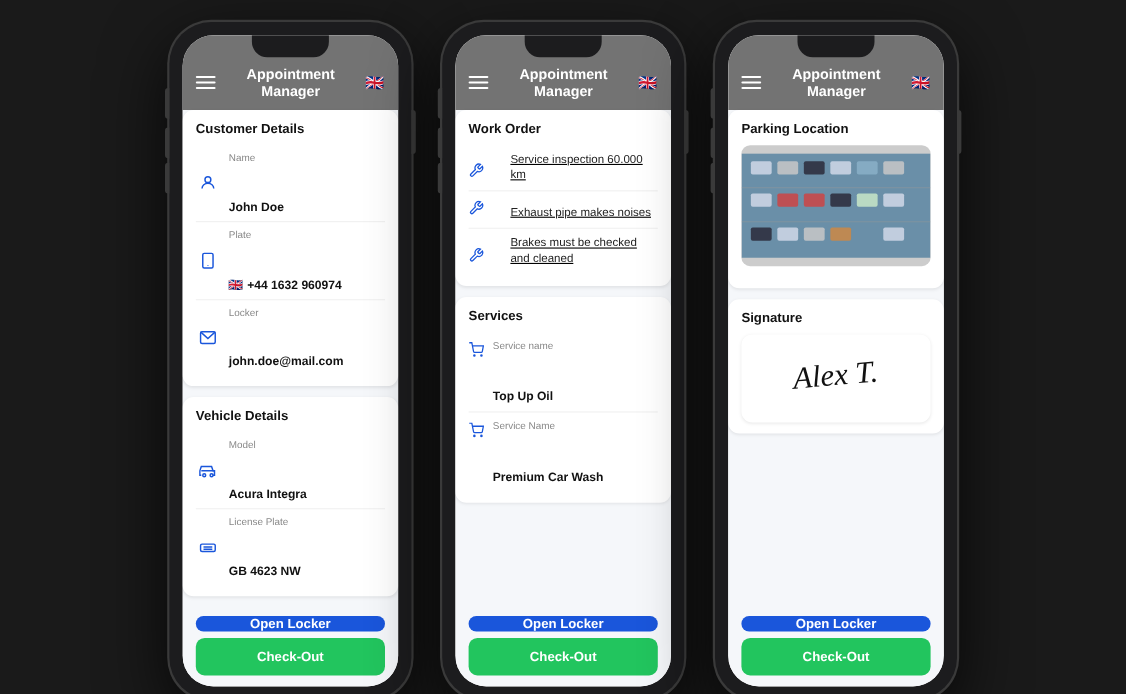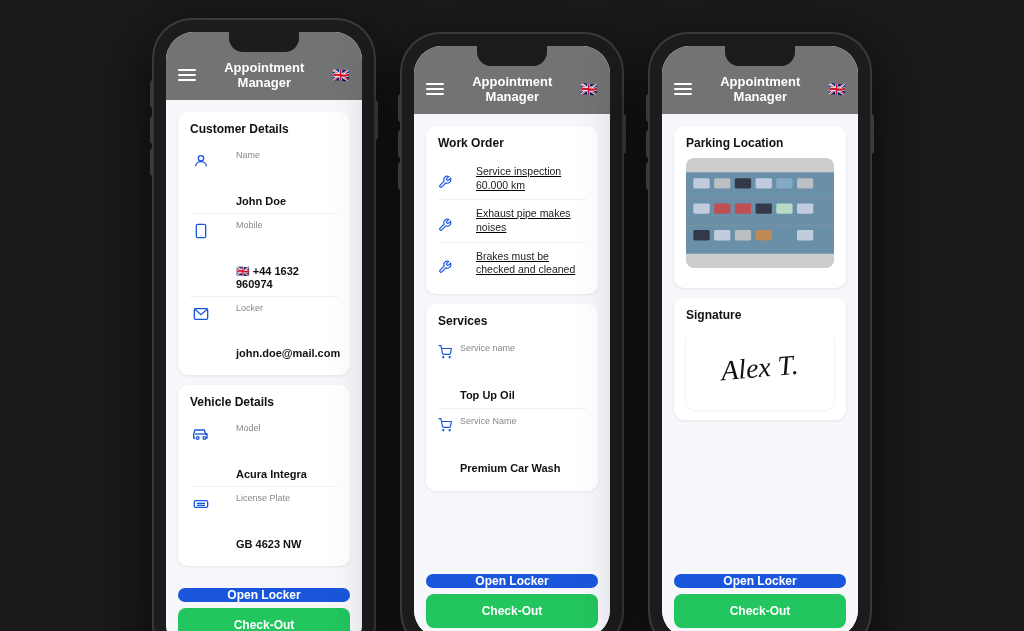--- a/index.html
+++ b/index.html
@@ -70,43 +70,42 @@
       font-size: 13px;
       font-weight: 700;
       text-align: center;
       flex: 1;
     }
     .flag-icon {
       font-size: 14px;
     }
     
     .content {
-      padding: 12px;
       background: #f5f7fa;
       min-height: 460px;
     }
     
     .card {
       background: white;
       border-radius: 10px;
       padding: 10px 12px;
       margin-bottom: 10px;
       box-shadow: 0 1px 3px rgba(0,0,0,0.08);
     }
     .section-title {
       font-size: 12px;
       font-weight: 700;
       color: #111;
       margin-bottom: 8px;
     }
     
     .info-row {
       display: flex;
-      align-items: flex-start;
-      gap: 24px;
+      align-items: center;
+      gap: 8px;
       padding: 6px 0;
       border-bottom: 1px solid #f0f0f0;
     }
     .info-row:last-child { border-bottom: none; }
     .info-icon {
       width: 22px;
       height: 22px;
       display: flex;
       align-items: center;
       justify-content: center;
@@ -292,21 +291,21 @@
             </div>
           </div>
           <div class="info-row">
             <div class="info-icon">
               <svg width="16" height="16" viewBox="0 0 24 24" fill="none" stroke="#1a56db" stroke-width="2">
                   <rect x="5" y="2" width="14" height="20" rx="2"></rect>
                   <line x1="12" y1="18" x2="12" y2="18.5" stroke-width="2.5"></line>
                 </svg>
             </div>
             <div class="info-text">
-              <span class="info-label">Mobile</span>
+              <span class="info-label">Plate</span>
               <span class="info-value">🇬🇧 +44 1632 960974</span>
             </div>
           </div>
           <div class="info-row">
             <div class="info-icon">
               <svg width="16" height="16" viewBox="0 0 24 24" fill="none" stroke="#1a56db" stroke-width="2">
                   <rect x="2" y="4" width="20" height="16" rx="2"></rect>
                   <path d="M2 4l10 9 10-9"></path>
                 </svg>
             </div>

